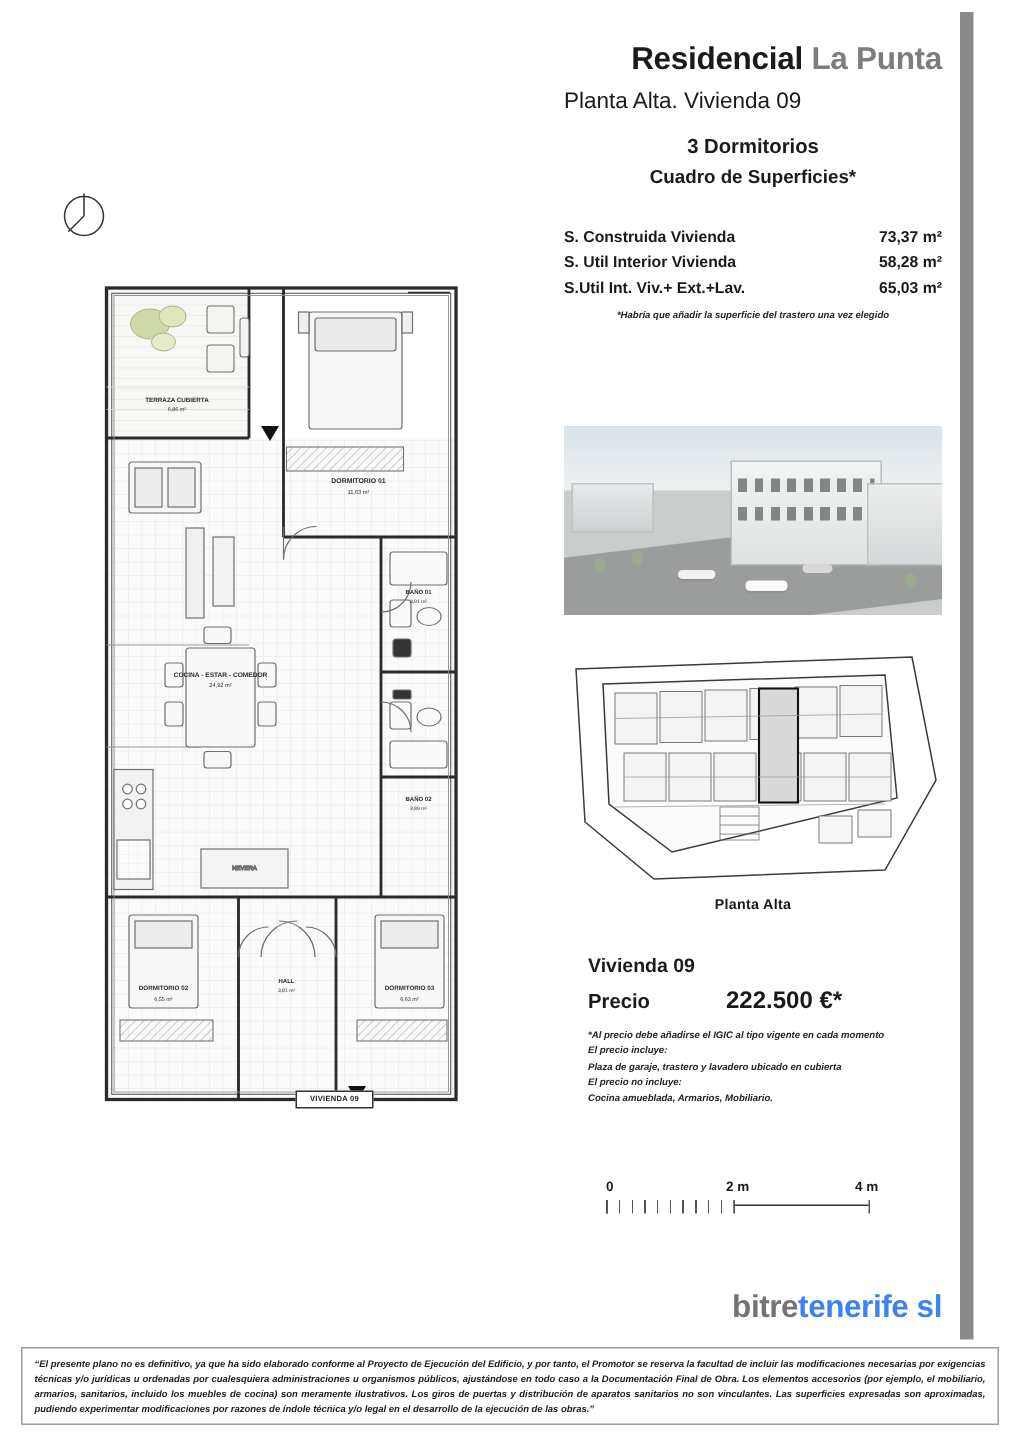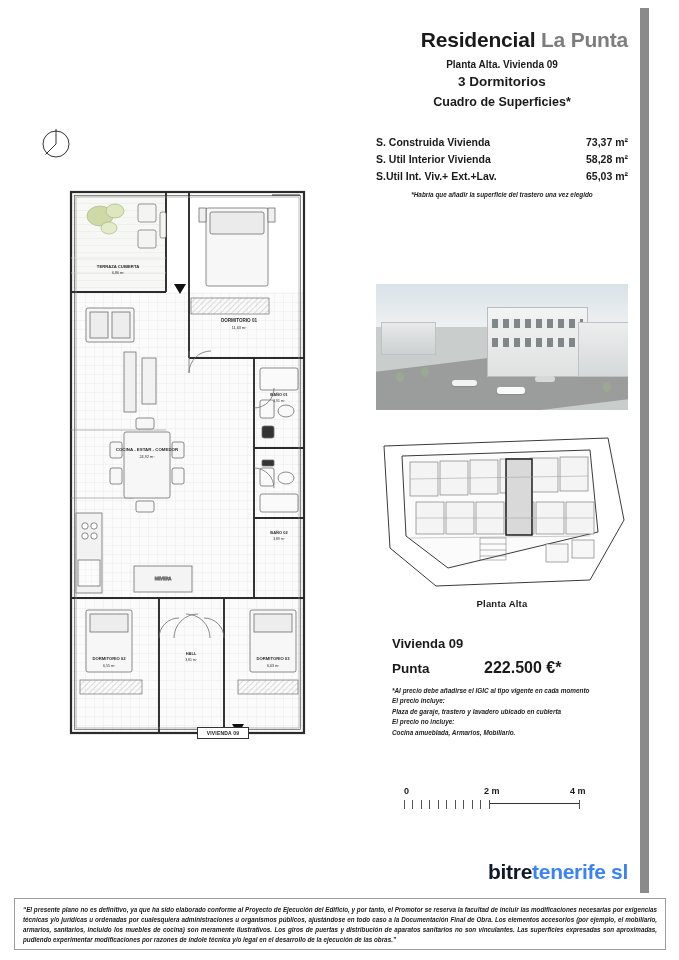--- a/index.html
+++ b/index.html
@@ -19,22 +19,22 @@
   }
 
   
   .rightcol { position: absolute; left: 376px; top: 28px; width: 252px; }
 
   .title-main {
     text-align: right; font-size: 21px; font-weight: bold; letter-spacing: -0.2px;
     line-height: 1.1; margin-bottom: 8px;
   }
   .title-main .grey { color: #7d7d7d; font-weight: bold; }
-  .subtitle1 { text-align: center; font-size: 10px; font-weight: bold; margin-top: 4px; }
-  .subtitle2 { text-align: center; font-size: 13.5px; font-weight: bold; margin-top: 4px; }
+  .subtitle1 { text-align: left; font-size: 15px; font-weight: normal; margin-top: 4px; }
+  .subtitle2 { text-align: center; font-size: 13.5px; font-weight: bold; margin-top: 14px; }
   .subtitle3 { text-align: center; font-size: 12.5px; font-weight: bold; margin-top: 6px; margin-bottom: 24px; }
 
   .surf-table { width: 100%; border-collapse: collapse; margin-top: 4px; }
   .surf-table td { font-size: 10.5px; font-weight: bold; padding: 2.5px 0; }
   .surf-table td.val { text-align: right; }
   .surf-note {
     font-size: 6.4px; font-style: italic; font-weight: bold; text-align: center;
     margin-top: 7px; color: #222;
   }
 
@@ -106,21 +106,21 @@
   .scalebar .hatch {
     position:absolute; left:0; top:0; width:85px; height:9px;
     background: repeating-linear-gradient(90deg,#555 0 1px, transparent 1px 8.5px);
   }
 
   
   .logo {
     position:absolute; left:376px; top:860px; width:252px; text-align:right;
     font-size:21px; font-weight:bold; letter-spacing:-0.3px;
   }
-  .logo .dark { color:#0f172a; }
+  .logo .dark { color:#737373; }
   .logo .grey { color:#3b82f6; }
 
   
   .disclaimer {
     position:absolute; left:14px; top:898px; width:652px; height:52px;
     border:1px solid #9d9d9d; padding:6px 8px;
     font-size:6.3px; font-style:italic; font-weight:bold; line-height:1.58;
     text-align:justify; color:#1a1a1a;
   }
 
@@ -442,21 +442,21 @@
         <line x1="104" y1="122" x2="130" y2="122"></line>
         <line x1="104" y1="128" x2="130" y2="128"></line>
       </g>
     </svg>
     <div class="keyplan-label">Planta Alta</div>
   </div>
 
   <div class="priceblock">
     <div class="vivienda-line">Vivienda 09</div>
     <div class="price-row">
-      <div class="price-label">Punta</div>
+      <div class="price-label">Precio</div>
       <div class="price-value">222.500 €*</div>
     </div>
     <div class="price-notes">
       <div>*Al precio debe añadirse el IGIC al tipo vigente en cada momento</div>
       <div>El precio incluye:</div>
       <div>Plaza de garaje, trastero y lavadero ubicado en cubierta</div>
       <div>El precio no incluye:</div>
       <div>Cocina amueblada, Armarios, Mobiliario.</div>
     </div>
   </div>

